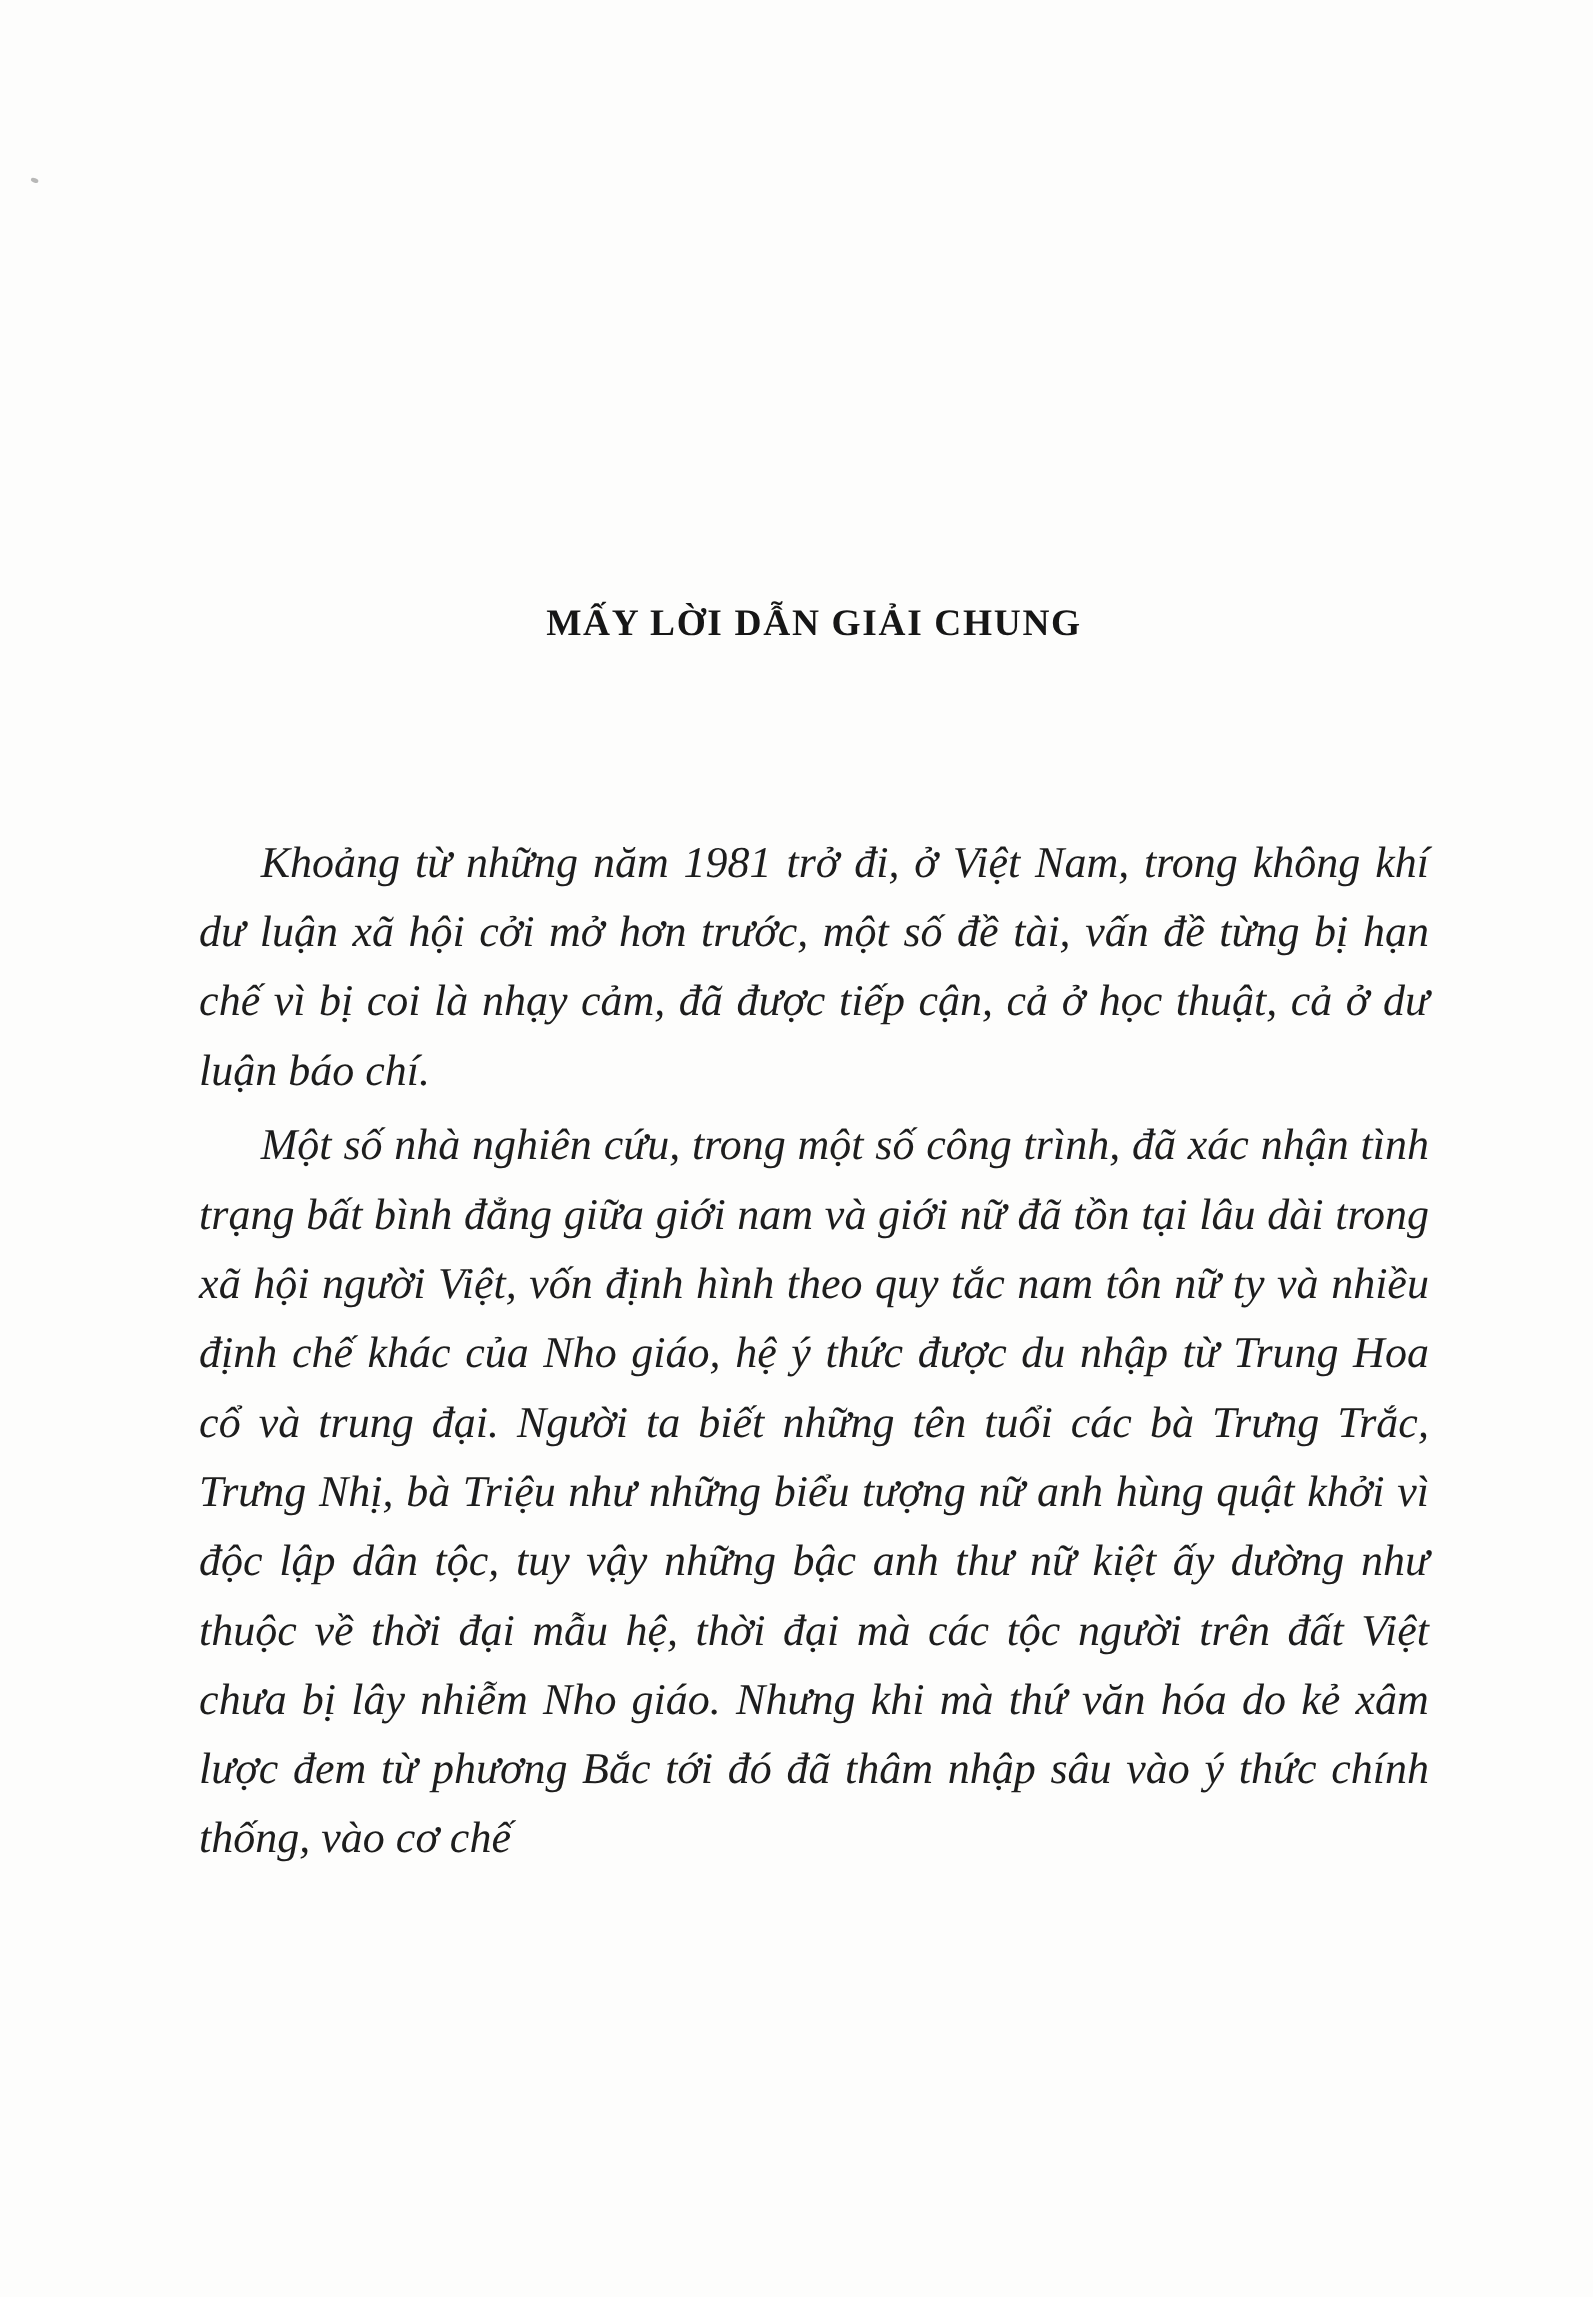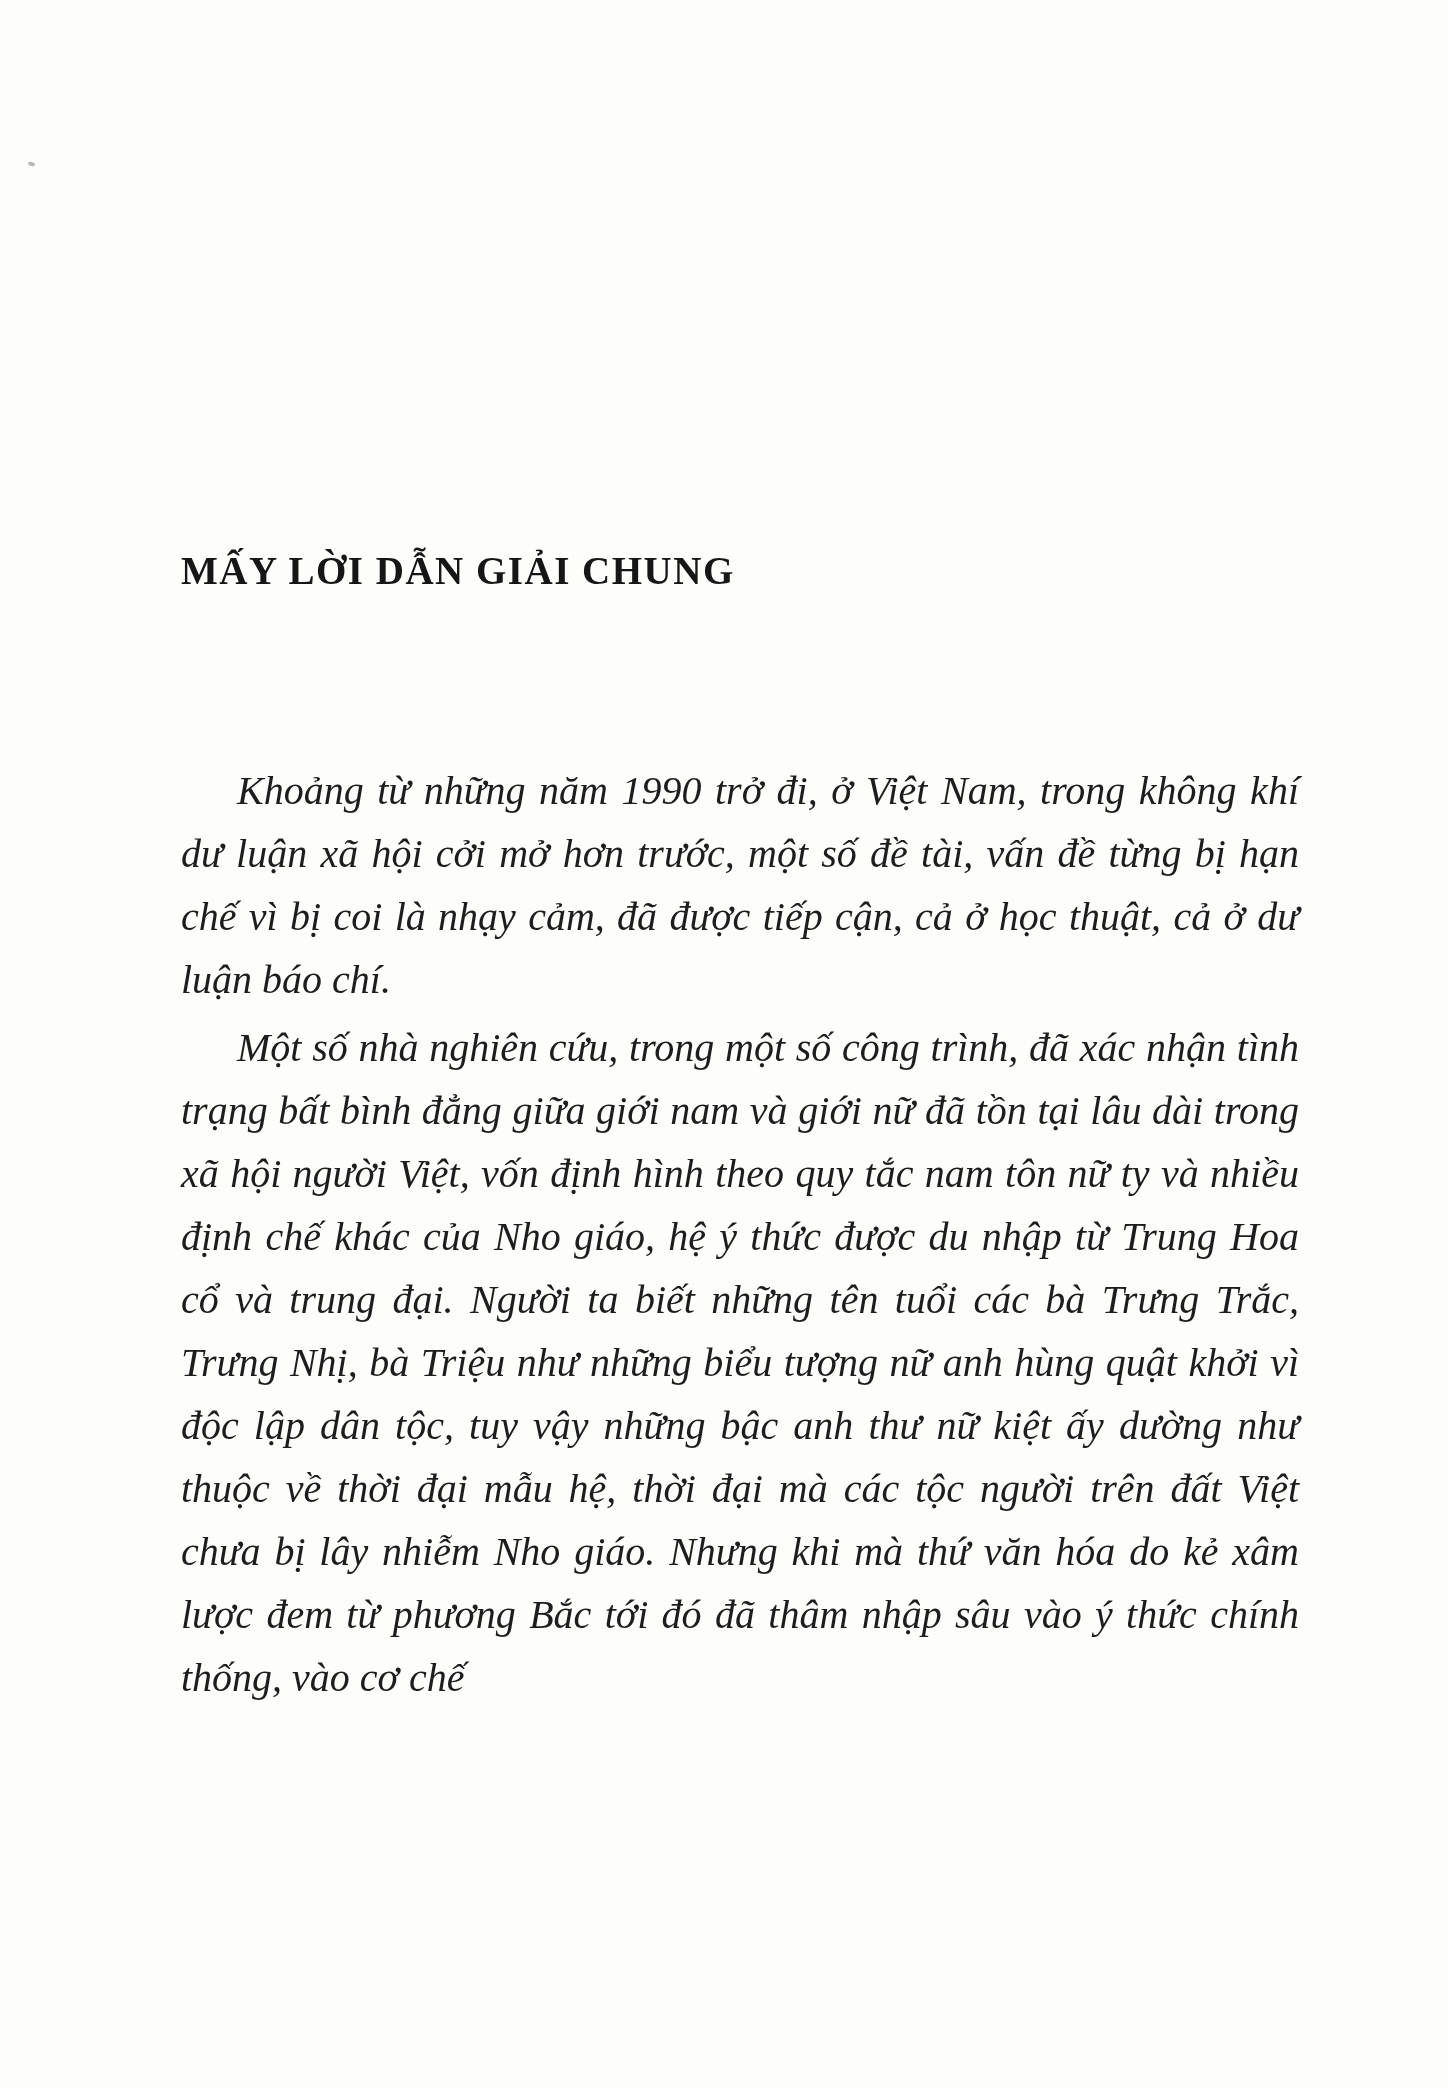--- a/index.html
+++ b/index.html
@@ -27,23 +27,24 @@
   .page {
     position: absolute;
     left: 181px;
     top: 0;
     width: 1118px;
     height: 2088px;
   }
   .page-title {
     margin: 0;
     padding-top: 548px;
+    text-align: center;
     font-weight: bold;
     font-style: normal;
-    font-size: 39px;
+    font-size: 34px;
     letter-spacing: 1.5px;
     color: #161616;
     font-family: "Liberation Serif", serif;
   }
   .body-text {
     margin-top: 166px;
     font-style: italic;
     font-size: 40px;
     line-height: 63px;
     text-align: justify;
@@ -56,16 +57,16 @@
 </style>
 </head>
 <body>
 
 <div class="scan-artifact"></div>
 
 <div class="page">
   <h1 class="page-title">MẤY LỜI DẪN GIẢI CHUNG</h1>
 
   <div class="body-text">
-    <p>Khoảng từ những năm 1990 trở đi, ở Việt Nam, trong không khí dư luận xã hội cởi mở hơn trước, một số đề tài, vấn đề từng bị hạn chế vì bị coi là nhạy cảm, đã được tiếp cận, cả ở học thuật, cả ở dư luận báo chí.</p>
+    <p>Khoảng từ những năm 1981 trở đi, ở Việt Nam, trong không khí dư luận xã hội cởi mở hơn trước, một số đề tài, vấn đề từng bị hạn chế vì bị coi là nhạy cảm, đã được tiếp cận, cả ở học thuật, cả ở dư luận báo chí.</p>
     <p>Một số nhà nghiên cứu, trong một số công trình, đã xác nhận tình trạng bất bình đẳng giữa giới nam và giới nữ đã tồn tại lâu dài trong xã hội người Việt, vốn định hình theo quy tắc nam tôn nữ ty và nhiều định chế khác của Nho giáo, hệ ý thức được du nhập từ Trung Hoa cổ và trung đại. Người ta biết những tên tuổi các bà Trưng Trắc, Trưng Nhị, bà Triệu như những biểu tượng nữ anh hùng quật khởi vì độc lập dân tộc, tuy vậy những bậc anh thư nữ kiệt ấy dường như thuộc về thời đại mẫu hệ, thời đại mà các tộc người trên đất Việt chưa bị lây nhiễm Nho giáo. Nhưng khi mà thứ văn hóa do kẻ xâm lược đem từ phương Bắc tới đó đã thâm nhập sâu vào ý thức chính thống, vào cơ chế</p>
   </div>
 </div>
 
 </body></html>

